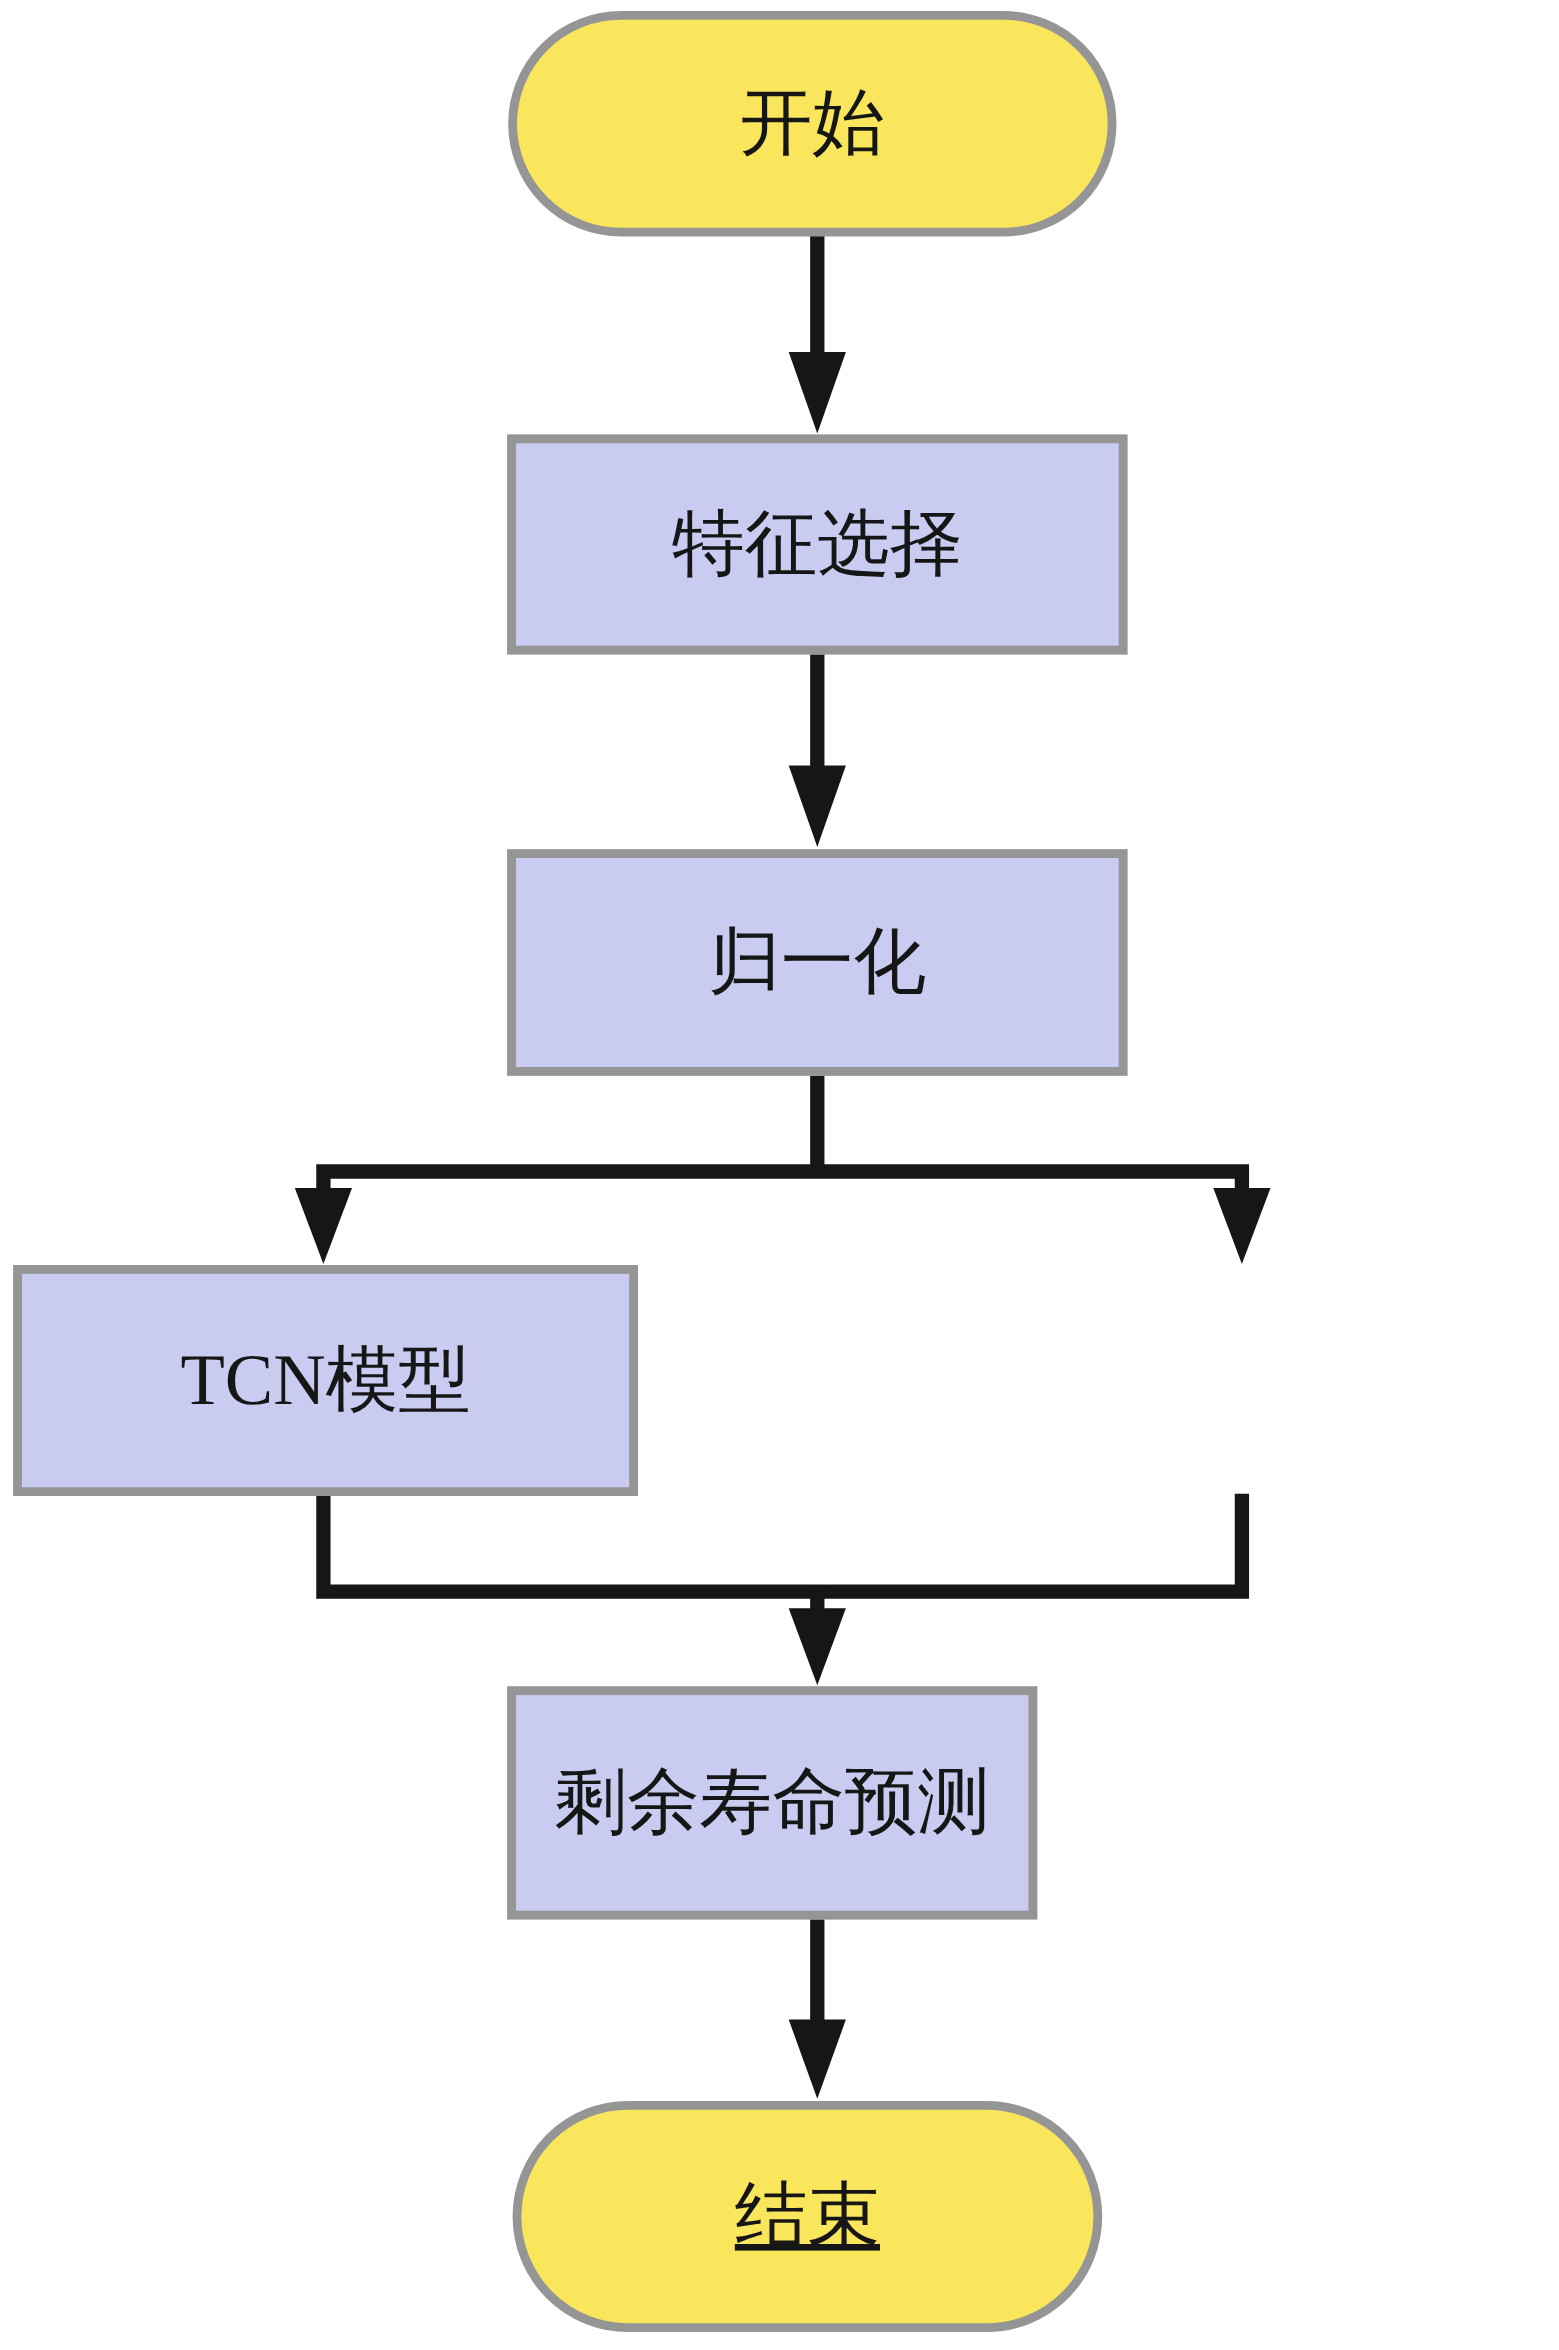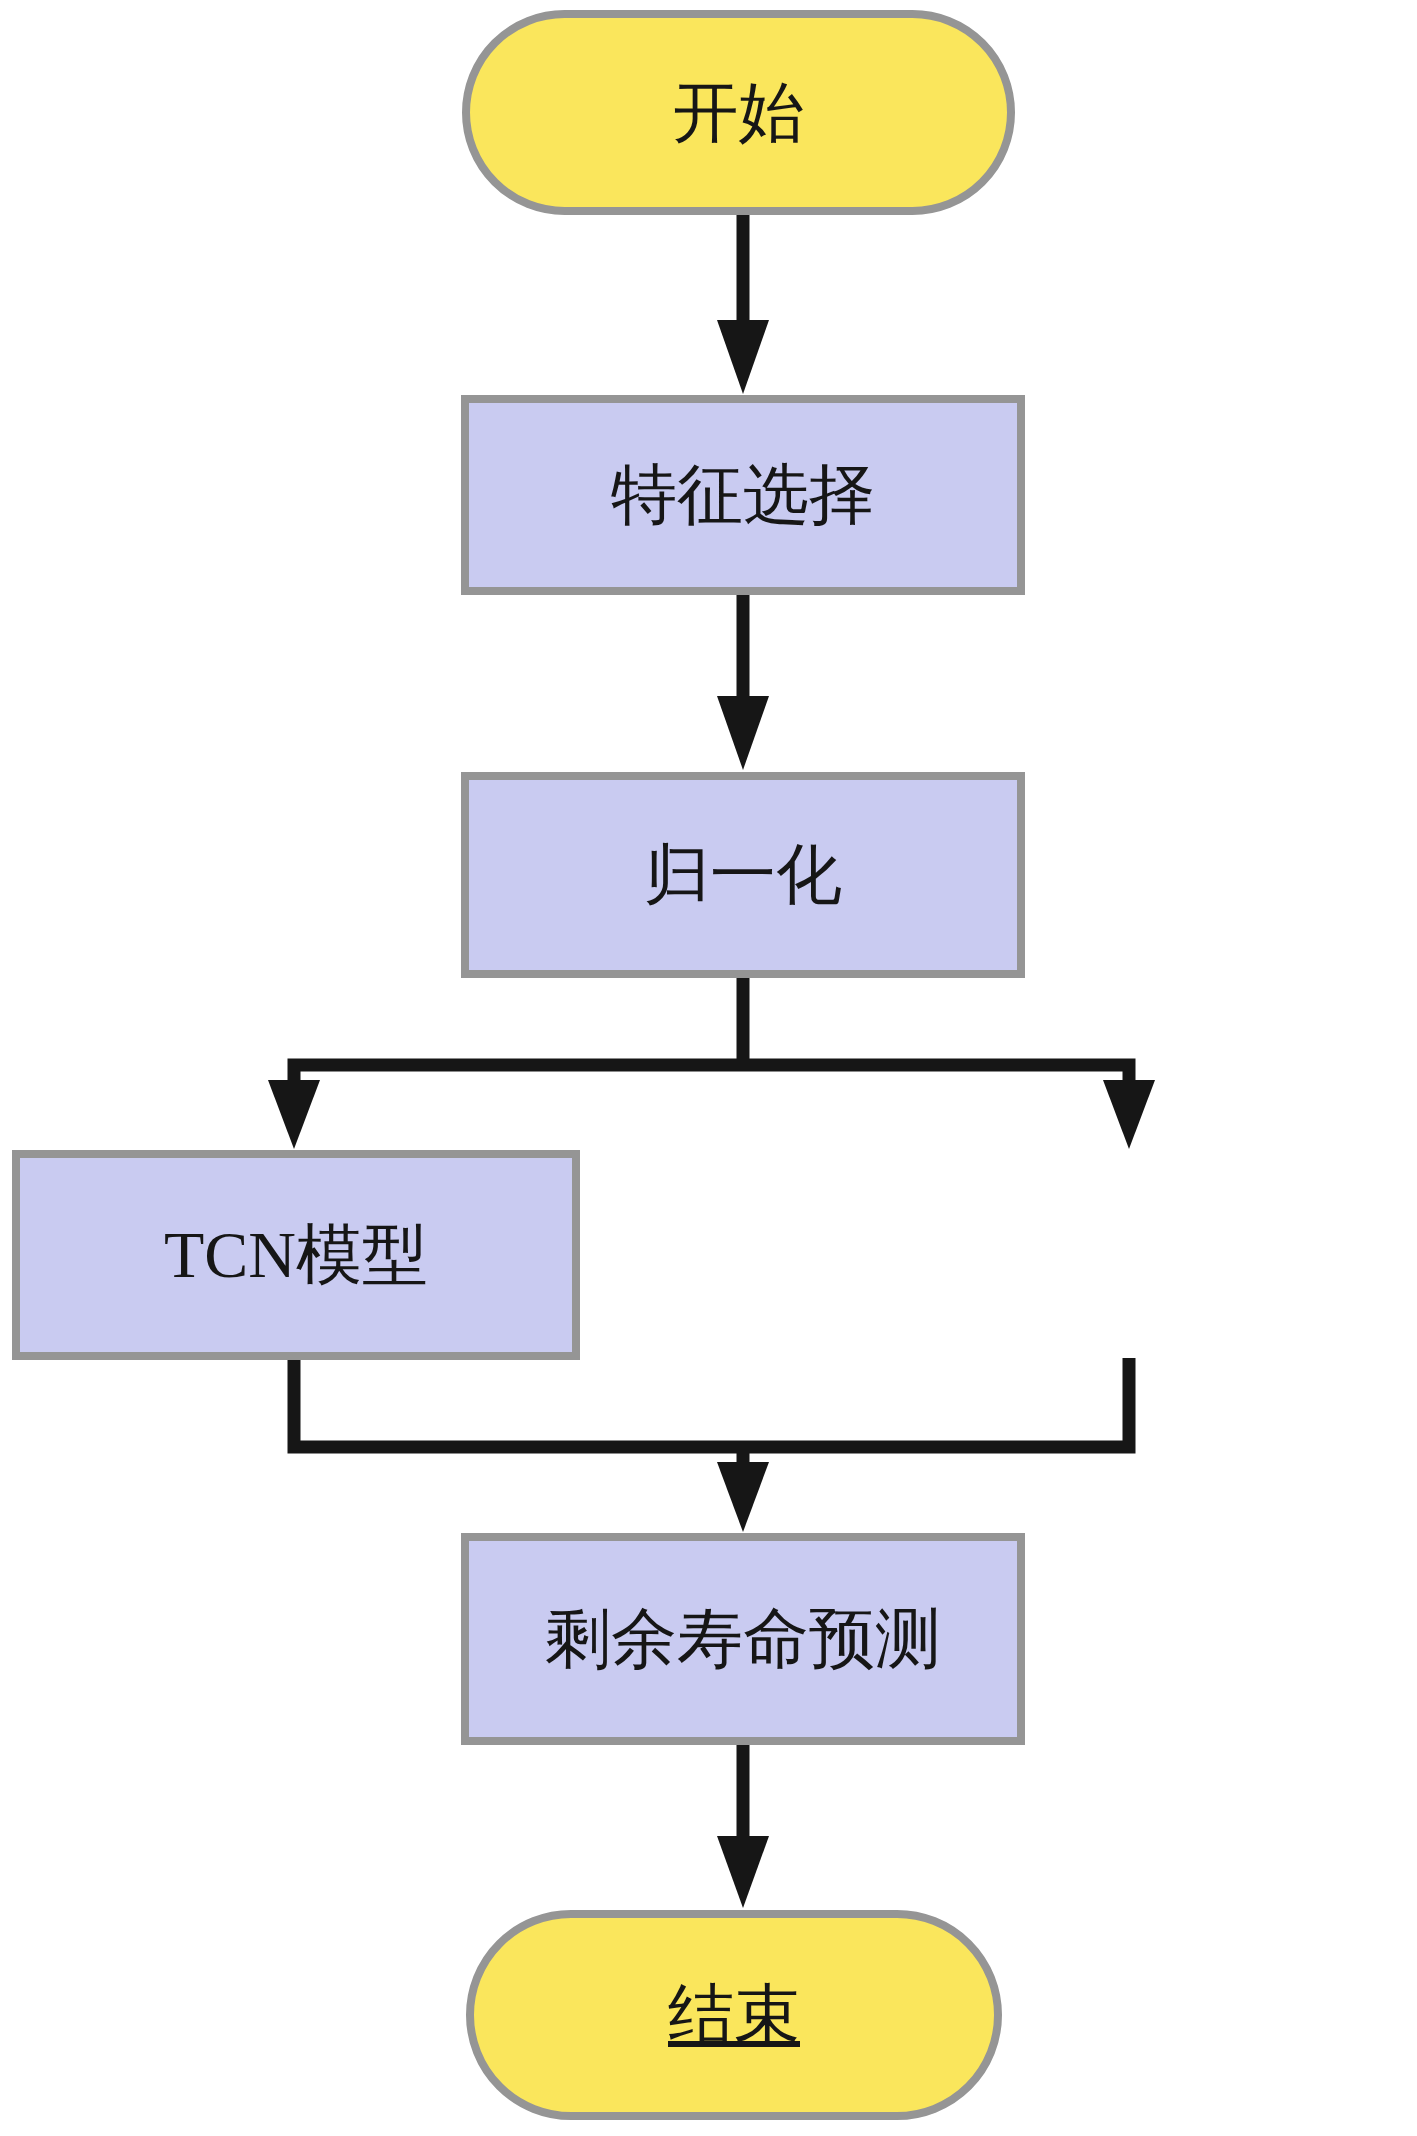--- a/index.html
+++ b/index.html
@@ -50,21 +50,21 @@
   .terminator {
     background: var(--terminator_fill, #fae65c);
     border-radius: 110px;
   }
   
   #node-start   { left: 462px;  top: 10px;   width: 553px; height: 205px; }
   #node-feature { left: 461px;  top: 395px;  width: 564px; height: 200px; }
   #node-norm    { left: 461px;  top: 772px;  width: 564px; height: 206px; }
   #node-tcn     { left: 12px;   top: 1150px; width: 568px; height: 210px; }
   #node-bilstm  { left: 855px;  top: 1150px; width: 548px; height: 210px; }
-  #node-rul     { left: 461px;  top: 1533px; width: 564px; height: 212px; }
+  #node-rul     { left: 461px;  top: 1533px; width: 482px; height: 212px; }
   #node-end     { left: 466px;  top: 1910px; width: 536px; height: 210px; text-decoration: underline; }
 </style>
 </head>
 <body>
 
 <div class="canvas">
 
   <svg class="connectors" viewBox="0 0 1417 2136" xmlns="http://www.w3.org/2000/svg" aria-hidden="true">
 
     <g>

